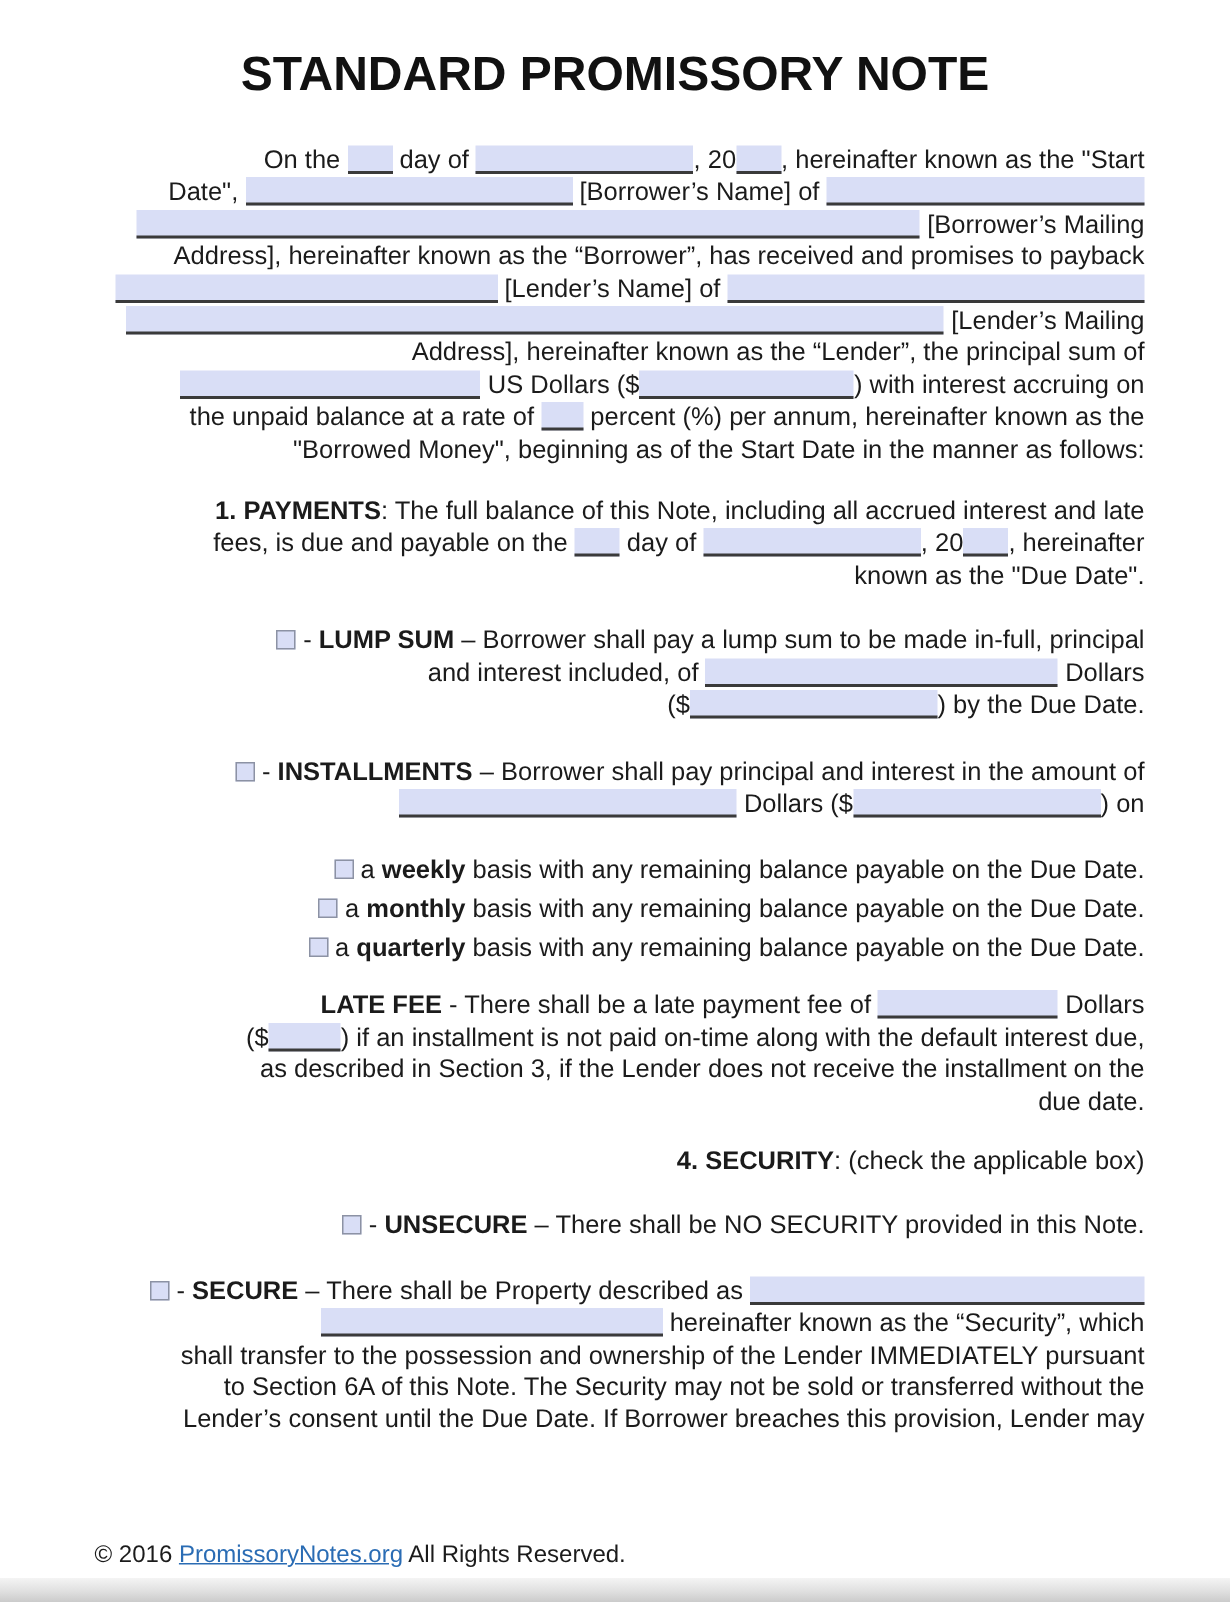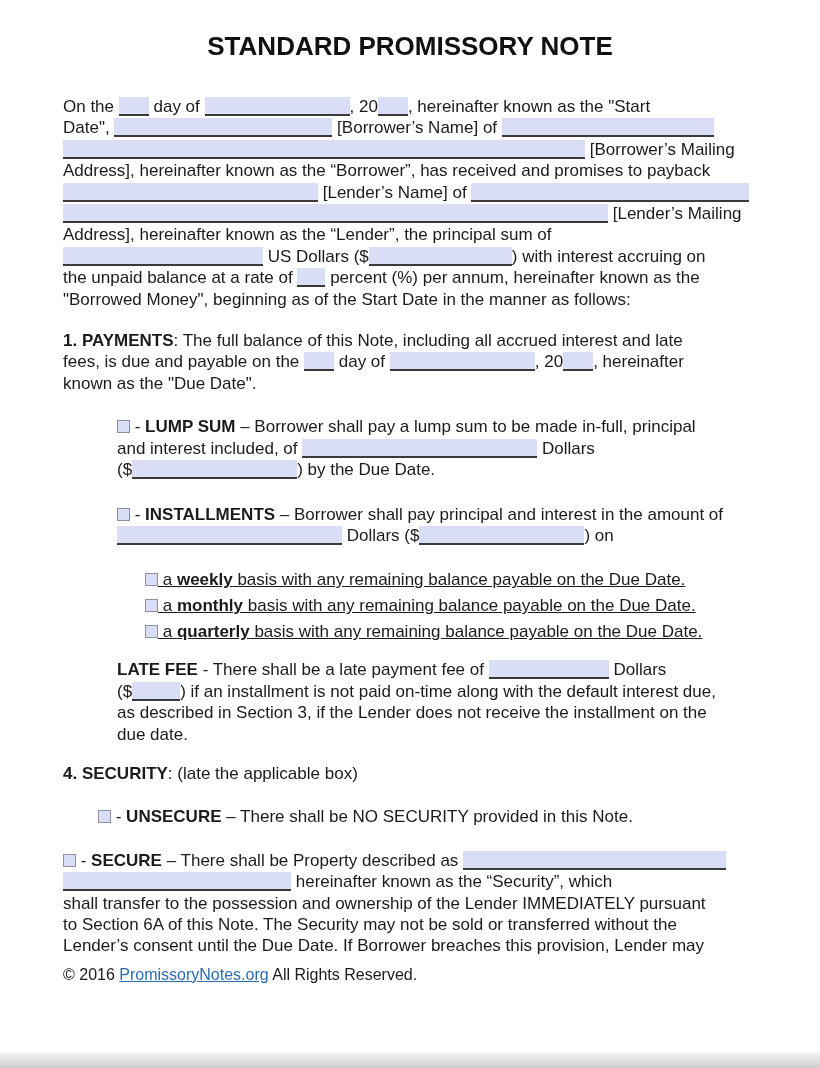--- a/index.html
+++ b/index.html
@@ -3,57 +3,57 @@
 <meta charset="utf-8">
 <style>
   html,body { margin:0; padding:0; }
   body {
     width:820px; height:1068px; background:#ffffff; position:relative;
     font-family:"Liberation Sans", sans-serif; color:#1b1b1b; overflow:hidden;
   }
   .page { position:absolute; inset:0; }
   h1.title {
     margin:0; padding-top:31px; text-align:center;
-    font-size:26px; font-weight:bold; color:#111;
+    font-size:32px; font-weight:bold; color:#111;
   }
   #doc { position:absolute; left:63px; top:96px; width:700px; font-size:17px; }
   .block { white-space:pre; }
-  .line { line-height:21.4px; min-height:21.4px; }
-  .wide-lines .line { line-height:26px; min-height:26px;text-decoration:underline; }
+  .line { line-height:21.4px; min-height:21.4px;text-align:right; }
+  .wide-lines .line { line-height:26px; min-height:26px; }
   .blank {
     display:inline-block; height:17px; vertical-align:-4px;
     background:var(--field-fill,#d9def6);
     border-bottom:2px solid var(--field-underline,#3a3a3a);
   }
   .cbx {
     display:inline-block; width:13px; height:13px; box-sizing:border-box;
     background:var(--field-fill,#d9def6);
     border:1px solid var(--checkbox-border,#8c92a4);
     vertical-align:-1px;
   }
   .footer {
-    position:absolute; left:63px; top:966px; font-size:16px; white-space:pre;
+    position:absolute; left:63px; top:1028px; font-size:16px; white-space:pre;
   }
   .footer .link { color:var(--link-color,#2a6cb4); text-decoration:underline; cursor:pointer; }
   .bottom-edge {
     position:absolute; left:0; top:1052px; width:820px; height:16px;
     background:linear-gradient(180deg,#f4f4f4 0%,#e0e0e0 55%,#cbcbcb 100%);
   }
 </style>
 </head>
 <body style="--field-fill: #d9def6; --field-underline: #3a3a3a; --checkbox-border: #8c92a4; --link-color: #2a6cb4;">
 
 <div class="page">
   <h1 class="title">STANDARD PROMISSORY NOTE</h1>
   <div id="doc">
       <div class="block" style="margin-top: 0px;"><div class="line"><span>On the </span><span class="blank" style="width: 30px;"></span><span> day of </span><span class="blank" style="width: 145px;"></span><span>, 20</span><span class="blank" style="width: 30px;"></span><span>, hereinafter known as the "Start</span></div><div class="line"><span>Date", </span><span class="blank" style="width: 218px;"></span><span> [Borrower’s Name] of </span><span class="blank" style="width: 212px;"></span></div><div class="line"><span class="blank" style="width: 522px;"></span><span> [Borrower’s Mailing</span></div><div class="line"><span>Address], hereinafter known as the “Borrower”, has received and promises to payback</span></div><div class="line"><span class="blank" style="width: 255px;"></span><span> [Lender’s Name] of </span><span class="blank" style="width: 278px;"></span></div><div class="line"><span class="blank" style="width: 545px;"></span><span> [Lender’s Mailing</span></div><div class="line"><span>Address], hereinafter known as the “Lender”, the principal sum of</span></div><div class="line"><span class="blank" style="width: 200px;"></span><span> US Dollars ($</span><span class="blank" style="width: 143px;"></span><span>) with interest accruing on</span></div><div class="line"><span>the unpaid balance at a rate of </span><span class="blank" style="width: 28px;"></span><span> percent (%) per annum, hereinafter known as the</span></div><div class="line"><span>"Borrowed Money", beginning as of the Start Date in the manner as follows:</span></div></div>
       <div class="block" style="margin-top: 20px;"><div class="line"><strong>1. PAYMENTS</strong><span>: The full balance of this Note, including all accrued interest and late</span></div><div class="line"><span>fees, is due and payable on the </span><span class="blank" style="width: 30px;"></span><span> day of </span><span class="blank" style="width: 145px;"></span><span>, 20</span><span class="blank" style="width: 30px;"></span><span>, hereinafter</span></div><div class="line"><span>known as the "Due Date".</span></div></div>
       <div class="block" style="margin-top: 22px; padding-left: 54px;"><div class="line"><span class="cbx"></span><span> - </span><strong>LUMP SUM</strong><span> – Borrower shall pay a lump sum to be made in-full, principal</span></div><div class="line"><span>and interest included, of </span><span class="blank" style="width: 235px;"></span><span> Dollars</span></div><div class="line"><span>($</span><span class="blank" style="width: 165px;"></span><span>) by the Due Date.</span></div></div>
       <div class="block" style="margin-top: 23px; padding-left: 54px;"><div class="line"><span class="cbx"></span><span> - </span><strong>INSTALLMENTS</strong><span> – Borrower shall pay principal and interest in the amount of</span></div><div class="line"><span class="blank" style="width: 225px;"></span><span> Dollars ($</span><span class="blank" style="width: 165px;"></span><span>) on</span></div></div>
       <div class="block wide-lines" style="margin-top: 21px; padding-left: 82px;"><div class="line"><span class="cbx"></span><span> a </span><strong>weekly</strong><span> basis with any remaining balance payable on the Due Date.</span></div><div class="line"><span class="cbx"></span><span> a </span><strong>monthly</strong><span> basis with any remaining balance payable on the Due Date.</span></div><div class="line"><span class="cbx"></span><span> a </span><strong>quarterly</strong><span> basis with any remaining balance payable on the Due Date.</span></div></div>
       <div class="block" style="margin-top: 14px; padding-left: 54px;"><div class="line"><strong>LATE FEE</strong><span> - There shall be a late payment fee of </span><span class="blank" style="width: 120px;"></span><span> Dollars</span></div><div class="line"><span>($</span><span class="blank" style="width: 48px;"></span><span>) if an installment is not paid on-time along with the default interest due,</span></div><div class="line"><span>as described in Section 3, if the Lender does not receive the installment on the</span></div><div class="line"><span>due date.</span></div></div>
-      <div class="block" style="margin-top: 18px;"><div class="line"><strong>4. SECURITY</strong><span>: (late the applicable box)</span></div></div>
+      <div class="block" style="margin-top: 18px;"><div class="line"><strong>4. SECURITY</strong><span>: (check the applicable box)</span></div></div>
       <div class="block" style="margin-top: 22px; margin-left: 35px;"><div class="line"><span class="cbx"></span><span> - </span><strong>UNSECURE</strong><span> – There shall be NO SECURITY provided in this Note.</span></div></div>
       <div class="block" style="margin-top: 22px;"><div class="line"><span class="cbx"></span><span> - </span><strong>SECURE</strong><span> – There shall be Property described as </span><span class="blank" style="width: 263px;"></span></div><div class="line"><span class="blank" style="width: 228px;"></span><span> hereinafter known as the “Security”, which</span></div><div class="line"><span>shall transfer to the possession and ownership of the Lender IMMEDIATELY pursuant</span></div><div class="line"><span>to Section 6A of this Note. The Security may not be sold or transferred without the</span></div><div class="line"><span>Lender’s consent until the Due Date. If Borrower breaches this provision, Lender may</span></div></div>
     </div>
   <div class="footer"><span>© 2016 </span><span class="link">PromissoryNotes.org</span><span> All Rights Reserved.</span></div>
   <div class="bottom-edge"></div>
 </div>
 
 </body></html>

